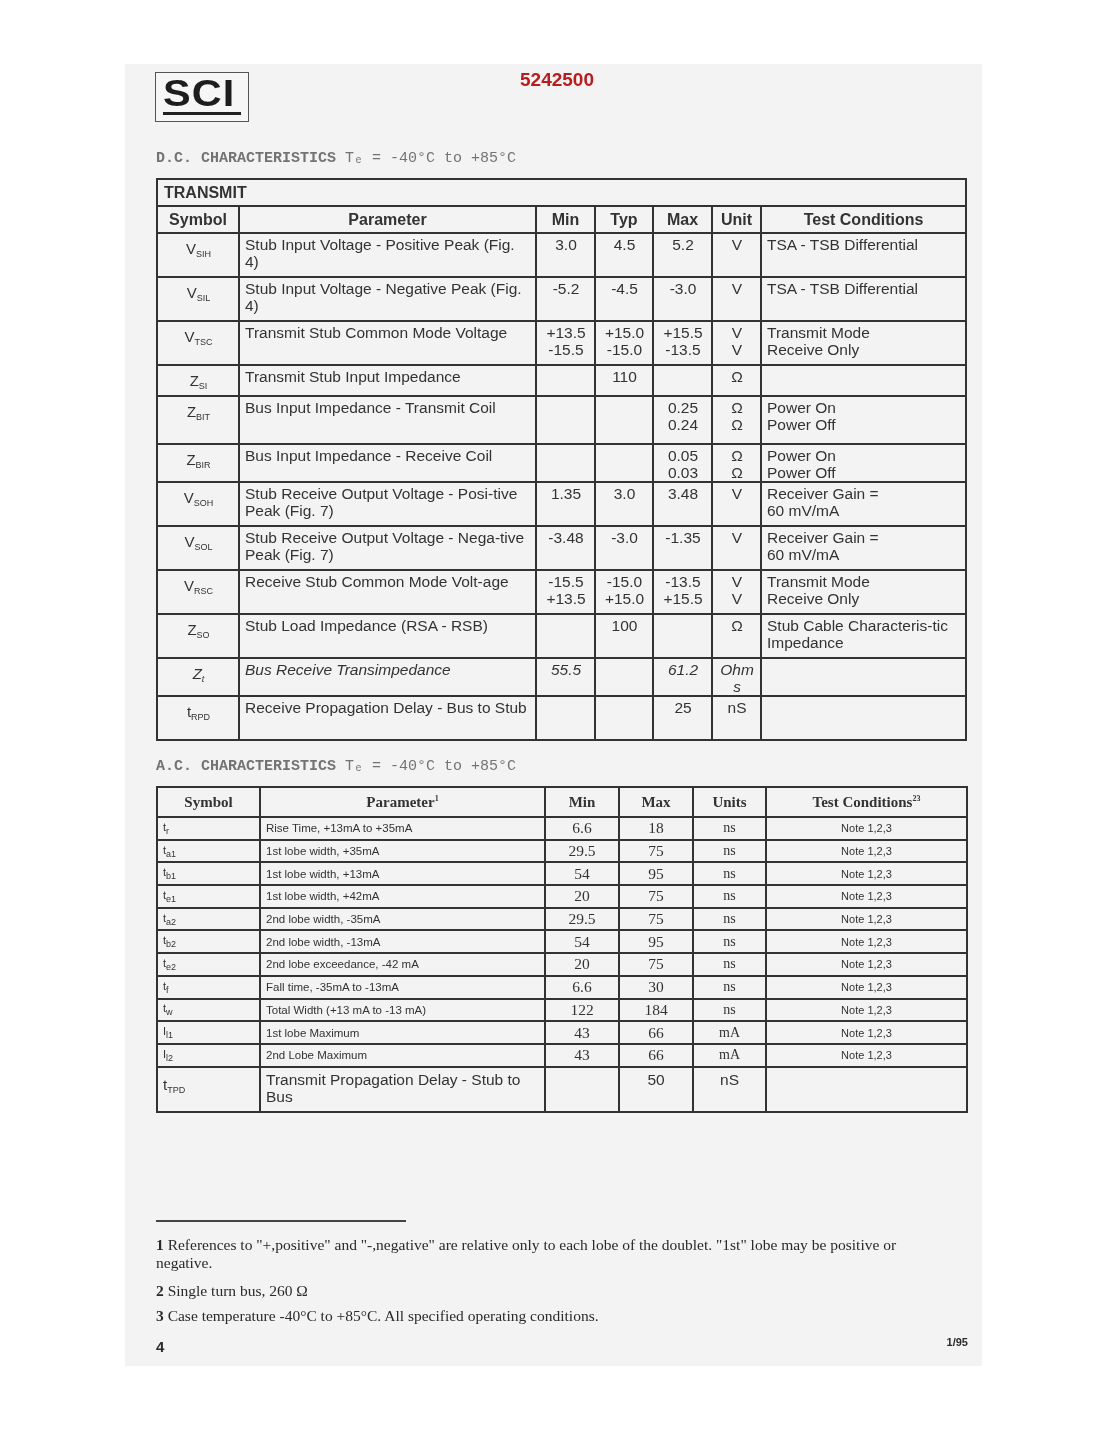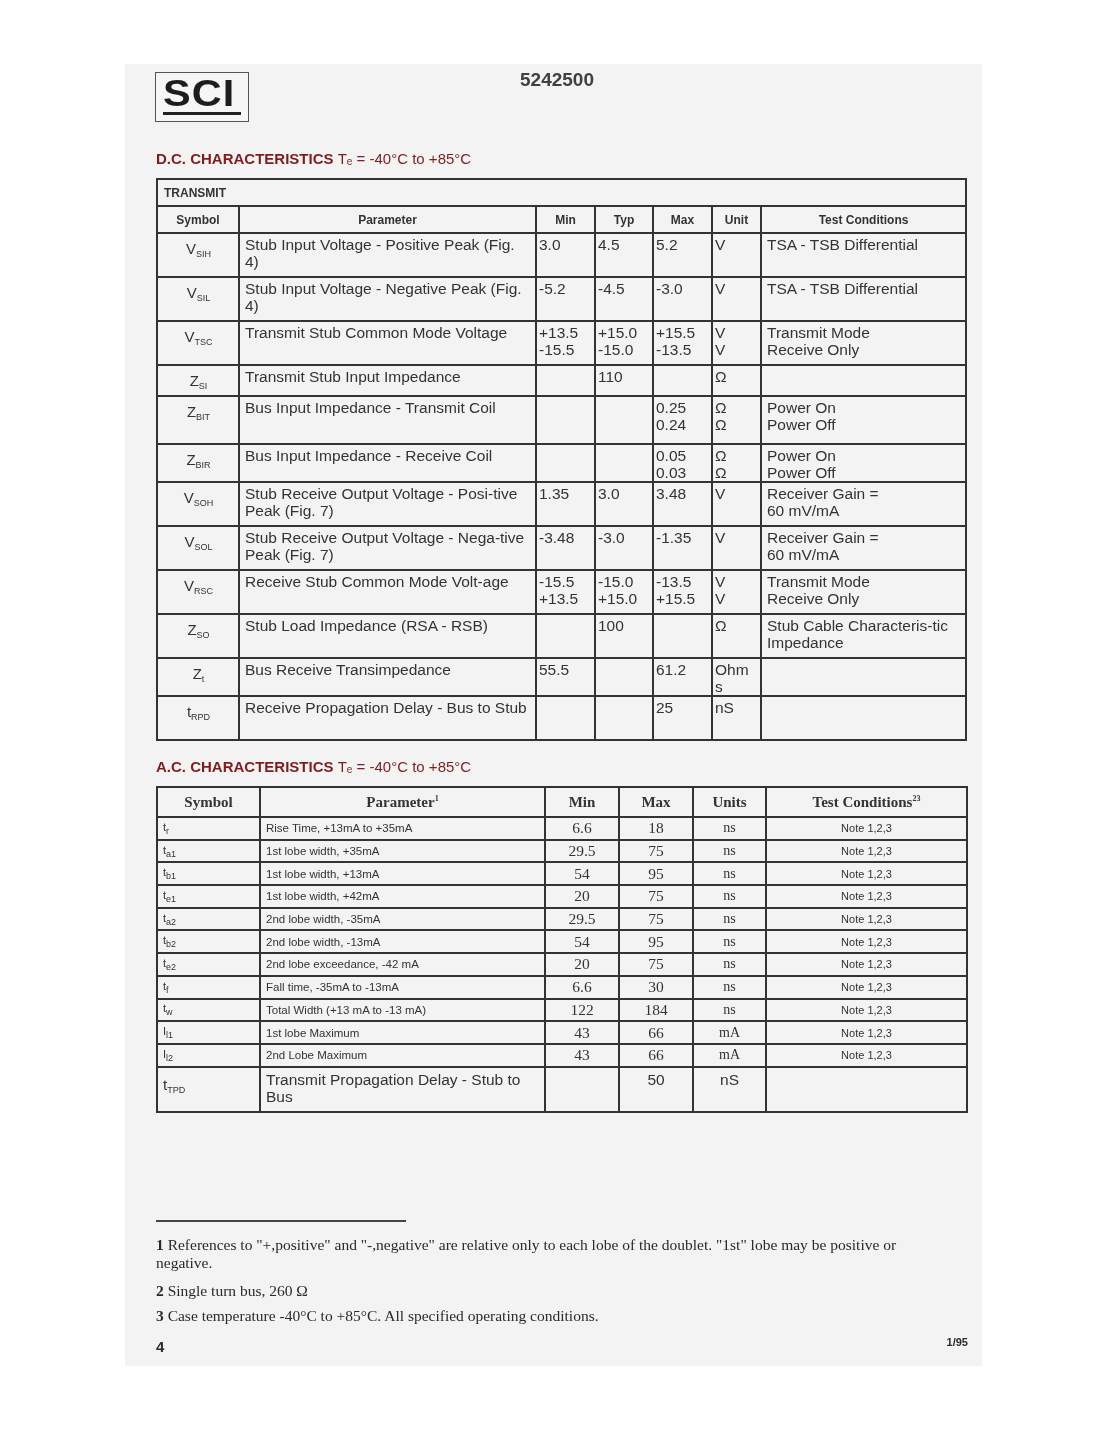--- a/index.html
+++ b/index.html
@@ -16,38 +16,38 @@
     border: 1px solid #555; background: #f6f6f6;
   }
   .logo-text {
     position: absolute; left: 7px; top: 1px; font-family: "Liberation Sans", sans-serif;
     font-weight: bold; font-size: 36px; letter-spacing: 1px; color: #1d1d1d; line-height: 40px;
     transform: scaleX(1.15); transform-origin: left center;
   }
   .logo-bar { position: absolute; left: 7px; right: 7px; bottom: 6px; height: 3px; background: #222; }
 
   .doc-number {
-    position: absolute; left: 395px; top: 5px; font-weight: bold; font-size: 19px; color: #404040;
+    position: absolute; left: 395px; top: 5px; font-weight: bold; font-size: 19px; color: #b91c1c;
   }
 
   .section-title {
-    position: absolute; left: 31px; font-family: Liberation Sans, sans-serif;
-    font-weight: bold; font-size: 15px; color: #7f1d1d; white-space: nowrap;
+    position: absolute; left: 31px; font-family: Liberation Mono, monospace;
+    font-weight: bold; font-size: 15px; color: #737373; white-space: nowrap;
   }
   .section-title .cond { font-weight: normal; }
 
   table { border-collapse: collapse; position: absolute; table-layout: fixed; }
   td, th { border: 2px solid #333; vertical-align: top; }
 
   
   .dc { left: 31px; top: 114px; width: 809px; font-size: 15.5px; color: #333; }
-  .dc th { font-weight: bold; font-size: 12px; text-align: center; padding: 2px 2px; height: 27px; vertical-align: middle; }
+  .dc th { font-weight: bold; font-size: 16px; text-align: center; padding: 2px 2px; height: 27px; vertical-align: middle; }
   .dc .group-head th { text-align: left; padding-left: 6px; height: 27px; }
   .dc td { padding: 2px 4px 0 5px; line-height: 17px; }
-  .dc td.num { padding-left: 2px; padding-right: 1px; }
+  .dc td.num { text-align: center; padding-left: 2px; padding-right: 1px; }
   .dc td.sym { text-align: center; padding-top: 6px; font-size: 15px; }
   .sym sub { font-size: 9px; vertical-align: -3px; }
 
   
   .ac { left: 31px; top: 722px; width: 810px; font-size: 11.5px; color: #333; }
   .ac th { font-family: "Liberation Serif", serif; font-weight: bold; font-size: 15px; text-align: center; height: 30px; vertical-align: middle; }
   .ac th sup { font-size: 8px; }
   .ac td { height: 22.7px; vertical-align: middle; padding: 0 5px; }
   .ac td.num { text-align: center; font-family: "Liberation Serif", serif; font-size: 15.5px; }
   .ac td.unit { text-align: center; font-family: "Liberation Serif", serif; font-size: 14px; }
@@ -191,21 +191,21 @@
         </tr>
         <tr style="height: 44px;">
           <td class="sym">Z<sub>SO</sub></td>
           <td>Stub Load Impedance (RSA - RSB)</td>
           <td class="num"></td>
           <td class="num">100</td>
           <td class="num"></td>
           <td class="num">Ω</td>
           <td>Stub Cable Characteris-tic Impedance</td>
         </tr>
-        <tr style="height: 36px;">
+        <tr style="height: 36px; font-style: italic;">
           <td class="sym">Z<sub>t</sub></td>
           <td>Bus Receive Transimpedance</td>
           <td class="num">55.5</td>
           <td class="num"></td>
           <td class="num">61.2</td>
           <td class="num">Ohm<br>s</td>
           <td></td>
         </tr>
         <tr style="height: 44px;">
           <td class="sym">t<sub>RPD</sub></td>

